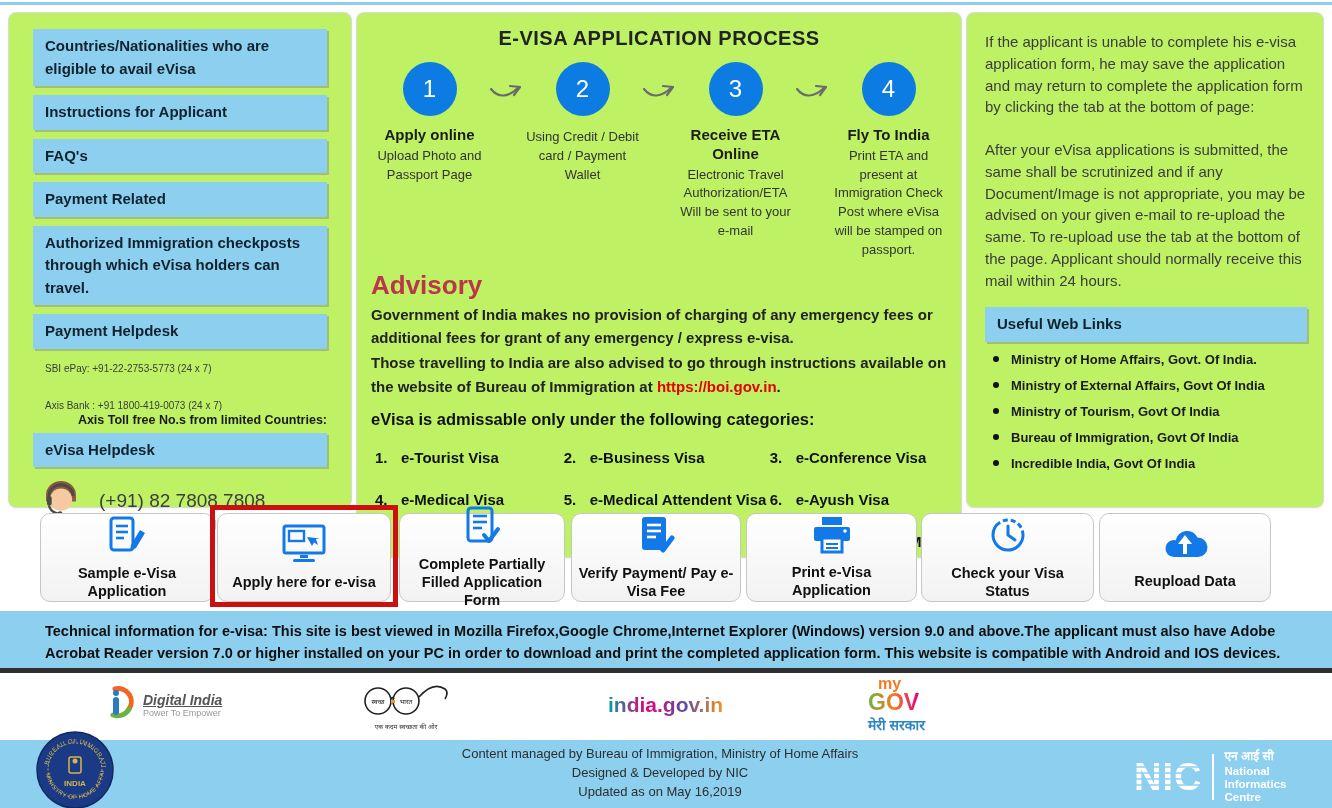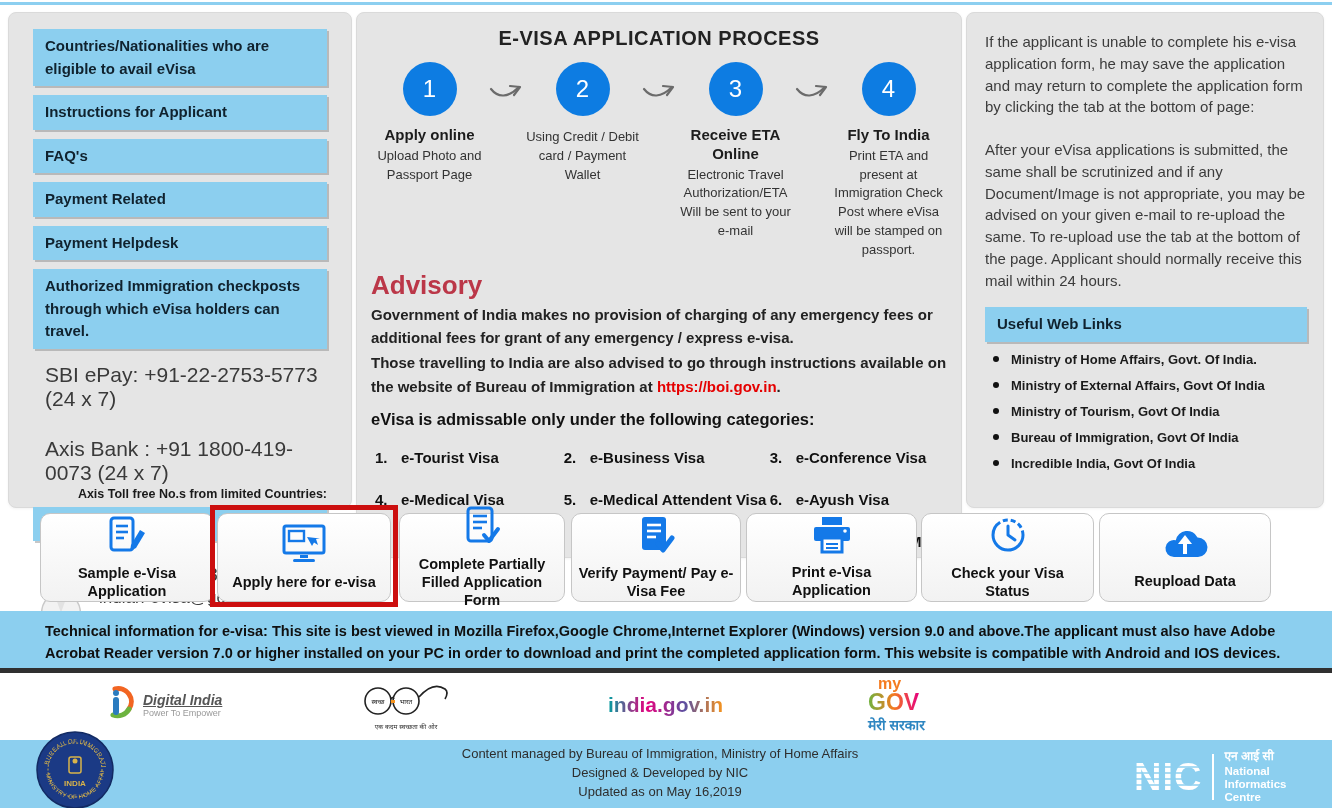--- a/index.html
+++ b/index.html
@@ -1,24 +1,24 @@
 <!DOCTYPE html>
 <html><head>
 <meta charset="utf-8">
 <style>
   *{margin:0;padding:0;box-sizing:border-box}
   html,body{width:1332px;height:808px}
   body{position:relative;font-family:"Liberation Sans",sans-serif;background:#fff;overflow:hidden;color:#222}
   .topline{position:absolute;top:2px;left:0;width:1332px;height:3px;background:#8ccff0}
-  .panel{position:absolute;background:#e5e5e5;border:1px solid #dadada;border-radius:8px;box-shadow:0 1px 3px rgba(0,0,0,.05)}
+  .panel{position:absolute;background:#bef264;border:1px solid #dadada;border-radius:8px;box-shadow:0 1px 3px rgba(0,0,0,.05)}
   
   #left-panel{left:8px;top:12px;width:344px;height:496px;padding:16px 24px 0 24px}
   .bluebar{background:#8ccfef;font-weight:bold;font-size:15px;color:#10222e;padding:6px 12px;margin-bottom:9px;
            box-shadow:2px 2px 0 rgba(130,130,130,.45);line-height:1.5;cursor:pointer}
-  .contact-line{font-size:21px;color:#3a3a3a;padding-left:12px;margin-top:14px}
+  .contact-line{font-size:10px;color:#3a3a3a;padding-left:12px;margin-top:14px}
   .contact-line.axis{margin-top:26px}
   .toll-note{font-size:12.5px;font-weight:bold;color:#1a1a1a;text-align:right;margin-top:2px;margin-bottom:6px}
   .helpdesk-row{display:flex;align-items:center;gap:10px;margin-top:8px}
   .helpdesk-phone{font-size:19px;color:#3d3d3d;line-height:1.4}
   .helpdesk-email{font-size:17px;color:#3d3d3d}
   
   #center-panel{left:356px;top:12px;width:606px;height:546px;padding:14px 14px 0 14px}
   .process-title{text-align:center;font-weight:bold;font-size:20px;letter-spacing:.5px;color:#222}
   .steps{display:flex;justify-content:center;align-items:flex-start;margin-top:12px}
   .step{width:142px;display:flex;flex-direction:column;align-items:center;text-align:center}
@@ -83,22 +83,22 @@
 </head>
 <body>
 
 <div class="topline"></div>
 
 <div id="left-panel" class="panel">
   <div class="bluebar">Countries/Nationalities who are eligible to avail eVisa</div>
   <div class="bluebar">Instructions for Applicant</div>
   <div class="bluebar">FAQ's</div>
   <div class="bluebar">Payment Related</div>
+  <div class="bluebar">Authorized Immigration checkposts through which eVisa holders can travel.</div>
   <div class="bluebar">Payment Helpdesk</div>
-  <div class="bluebar">Authorized Immigration checkposts through which eVisa holders can travel.</div>
   <div class="contact-line">SBI ePay: +91-22-2753-5773 (24 x 7)</div>
   <div class="contact-line axis">Axis Bank : +91 1800-419-0073 (24 x 7)</div>
   <div class="toll-note">Axis Toll free No.s from limited Countries:</div>
   <div class="bluebar">eVisa Helpdesk</div>
   <div class="helpdesk-row">
     <span>
       <svg width="56" height="66" viewBox="0 0 60 70">
         <path d="M14 20 a16 15 0 0 1 32 0 v7 h-4 a13 12 0 0 0 -24 0 h-4 z" fill="#8a5a3a"></path>
         <circle cx="30" cy="25" r="12" fill="#f6c9a0"></circle>
         <path d="M17 21 a13 12 0 0 1 26 0" fill="none" stroke="#4a4a4a" stroke-width="3"></path>

